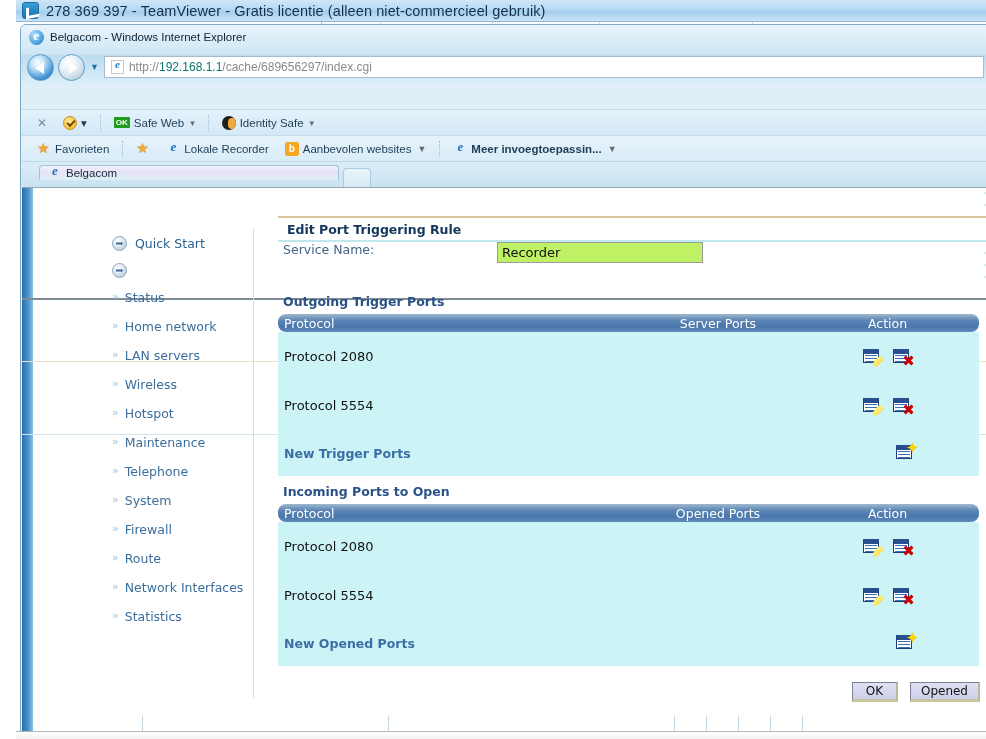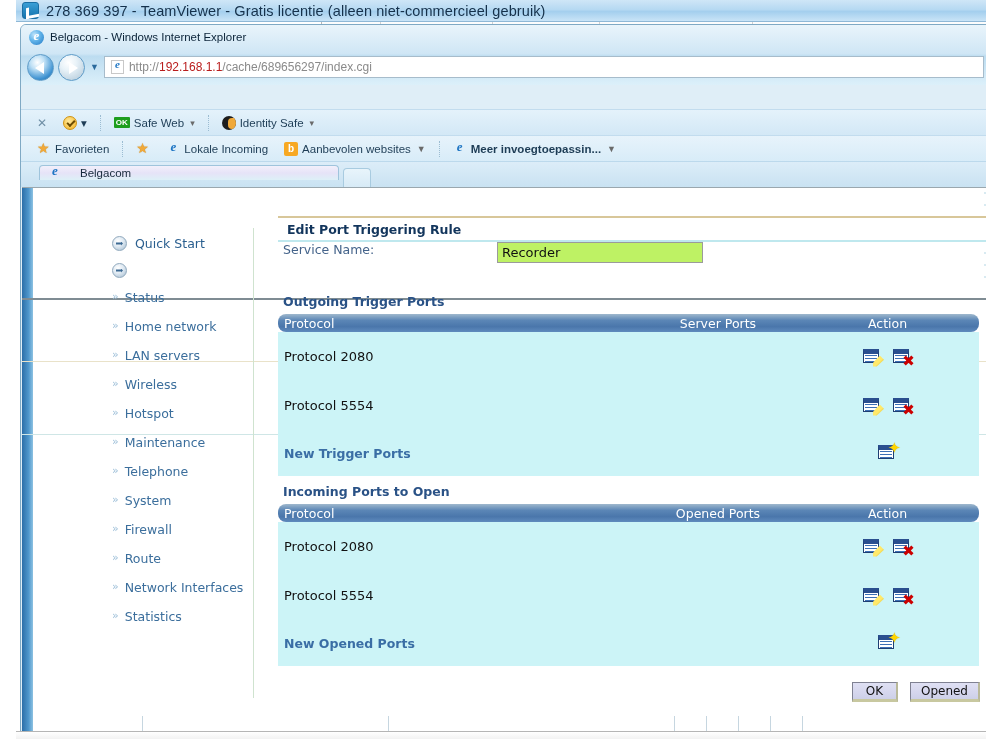--- a/index.html
+++ b/index.html
@@ -104,21 +104,21 @@
     max-width:880px;
   }
   .addr-ico{
     width:13px;height:14px;flex:none;background:#fff;border:1px solid #c8c8c8;position:relative;
   }
   .addr-ico:after{
     content:"e";position:absolute;left:0;top:-3px;width:11px;
     font:italic bold 11px "Liberation Serif", serif;color:#1f76c4;text-align:center;
   }
   .addr-text{ font-size:12px; color:#8a8a8a; white-space:nowrap; overflow:hidden; }
-  .addr-text b{ color:#b91c1c; font-weight:normal; }
+  .addr-text b{ color:#0f766e; font-weight:normal; }
 
   
   .ie-tbrow{
     position:absolute; left:0; width:100%; height:26px;
     display:flex; align-items:center; gap:4px; padding-left:10px;
     background:linear-gradient(to bottom,#e4f2fb,#d3e8f6);
     border-top:1px solid #c2dcee;
     font-size:11.5px; color:#1d3c55;
   }
   .row-norton{ top:84px; }
@@ -167,21 +167,21 @@
   
   .ie-tabrow{
     position:absolute; left:0; top:136px; width:100%; height:26px;
     background:linear-gradient(to bottom,#dcedf8,#c9e2f2);
     border-top:1px solid #bcd9ec;
   }
   .ie-tab{
     position:absolute; left:18px; top:3px; width:300px; height:15px;
     background:linear-gradient(to bottom,#f2f0fb 0%,#e6e3f7 50%,#ddf0f7 100%);
     border:1px solid #9fc4dc; border-bottom:none; border-radius:4px 4px 0 0;
-    display:flex; align-items:center; gap:18px; padding-left:8px;
+    display:flex; align-items:center; gap:4px; padding-left:8px;
     font-size:11.5px; color:#16283a;
   }
   .ie-tab-new{
     position:absolute; left:322px; top:6px; width:28px; height:20px;
     background:linear-gradient(to bottom,#e8f4fb,#d6eaf6);
     border:1px solid #a8cbe0; border-bottom:none; border-radius:4px 4px 0 0;
   }
 
   
   .page {
@@ -259,21 +259,21 @@
     color:#ffffff; font:12.5px "DejaVu Sans", sans-serif;border-radius:8px;
   }
   .th-proto{ width:320px; padding-left:6px; }
   .th-ports{ width:240px; text-align:center; }
   .th-action{ flex:1; text-align:center; padding-right:42px; }
   .tbl-body{ background:#ccf4f7; }
   .tr{
     height:49px; display:flex; align-items:center;
     font:13px "DejaVu Sans", sans-serif; color:#111;
   }
-  .tr.newrow{ height:46px; }
+  .tr.newrow{ height:46px;gap:18px; }
   .td-proto{ width:320px; padding-left:6px; }
   .td-proto.link{ font-weight:bold; color:#3a6ea5; font-size:12.5px; }
   .td-ports{ width:240px; }
   .td-action{ flex:1; display:flex; align-items:center; justify-content:center; gap:9px; padding-right:40px; }
 
   
   .ico-doc{
     position:relative; width:16px; height:14px; flex:none;
     background:#ffffff; border:1px solid #1f3f73;
     border-top:5px solid #2a4f8f;
@@ -436,21 +436,21 @@
       <span class="tb-cell">
         <span class="star-ico">★</span>
         <span>Favorieten</span>
       </span>
       <span class="tb-sep"></span>
       <span class="tb-cell">
         <span class="star-ico">★</span>
       </span>
       <span class="tb-cell">
         <span class="mini-e"></span>
-        <span>Lokale Incoming</span>
+        <span>Lokale Recorder</span>
       </span>
       <span class="tb-cell">
         <span class="b-ico">b</span>
         <span>Aanbevolen websites</span>
         <span class="caret">▼</span>
       </span>
       <span class="tb-sep"></span>
       <span class="tb-cell bold">
         <span class="mini-e"></span>
         <span>Meer invoegtoepassin...</span>

